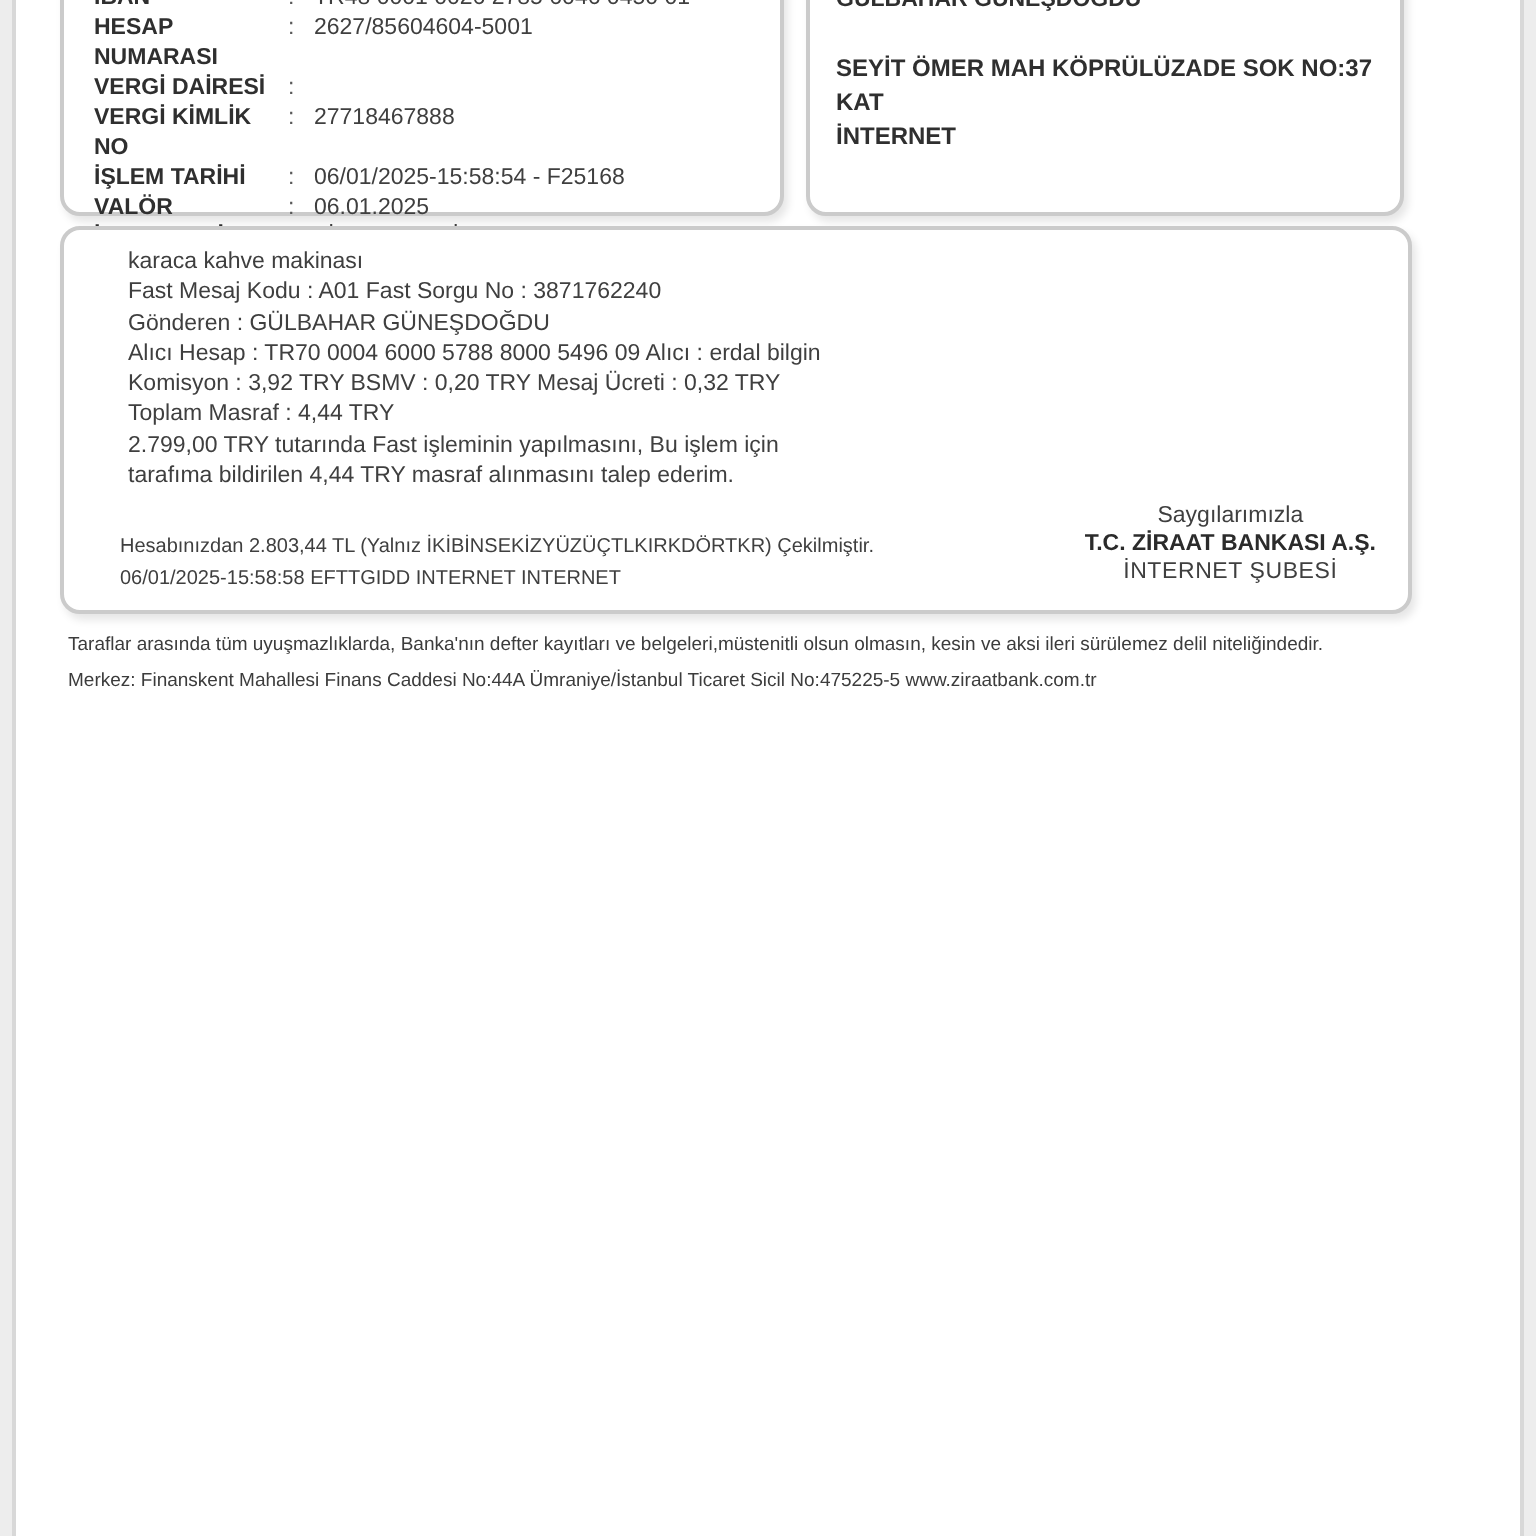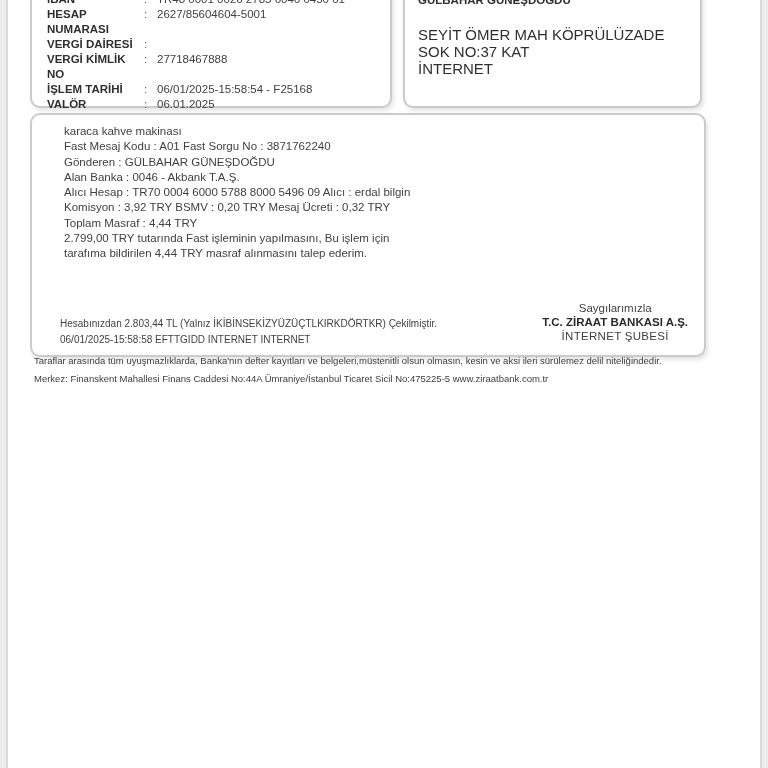--- a/index.html
+++ b/index.html
@@ -14,42 +14,42 @@
     border-left: 2px solid #d8d8d8;
     border-right: 2px solid #d8d8d8;
   }
   .box {
     position: absolute; background: #fff;
     border: 2px solid #cbcbcb; border-radius: 10px;
     box-shadow: 2px 3px 4px rgba(0,0,0,0.10);
   }
   .box-account { left: 22px; top: -20px; width: 362px; height: 128px; padding: 10px 10px 0 15px; }
   .box-recipient { left: 395px; top: -20px; width: 299px; height: 128px; padding: 10px 12px 0 13px; }
-  .box-message { left: 22px; top: 113px; width: 676px; height: 244px; padding: 9px 10px 0 32px; }
+  .box-message { left: 22px; top: 113px; width: 676px; height: 194px; padding: 9px 10px 0 32px; }
 
   .trow { display: flex; line-height: 15px; font-size: 11.5px; color: #3f3f3f; }
   .tlabel { width: 97px; font-weight: bold; color: #2f2f2f; flex: none; }
   .tcolon { width: 13px; flex: none; color: #5a5a5a; }
   .tvalue { white-space: nowrap; }
 
   .rec-name { font-size: 11.5px; font-weight: bold; color: #2f2f2f; line-height: 17px; }
   .rec-gap { height: 17px; }
-  .rec-line { font-size: 15px; font-weight: normal; color: #2f2f2f; line-height: 17px; }
+  .rec-line { font-size: 12px; font-weight: bold; color: #2f2f2f; line-height: 17px; }
 
   .msg-line { font-size: 11.5px; color: #3f3f3f; line-height: 15.3px; white-space: nowrap; }
 
   .debit-block { position: absolute; left: 28px; bottom: 8px; }
   .debit-line { font-size: 10px; color: #3f3f3f; line-height: 15.5px; white-space: nowrap; }
 
   .sig-block { position: absolute; right: 16px; bottom: 12px; text-align: center; margin-left: 16px; }
   .sig-greeting { font-size: 11.5px; color: #3f3f3f; line-height: 14px; }
   .sig-bank { font-size: 11.5px; font-weight: bold; color: #2b2b2b; line-height: 14px; }
   .sig-branch { font-size: 11.5px; color: #3f3f3f; line-height: 14px; letter-spacing: 0.3px; }
 
-  .footer { position: absolute; left: 26px; top: 314px; right: 20px; margin-top: 38px; }
+  .footer { position: absolute; left: 26px; top: 314px; right: 20px; }
   .footer-line { font-size: 9.5px; color: #3c3c3c; line-height: 18px; white-space: nowrap; }
 </style>
 </head>
 <body>
 
 <div class="page">
 
   <div class="box box-account">
     <div class="trow">
       <span class="tlabel">IBAN</span>
@@ -92,21 +92,20 @@
     <div class="rec-name">GÜLBAHAR GÜNEŞDOĞDU</div>
     <div class="rec-gap"></div>
     <div class="rec-line">SEYİT ÖMER MAH KÖPRÜLÜZADE SOK NO:37 KAT</div>
     <div class="rec-line">İNTERNET</div>
   </div>
 
   <div class="box box-message">
     <div class="msg-line">karaca kahve makinası</div>
     <div class="msg-line">Fast Mesaj Kodu : A01 Fast Sorgu No : 3871762240</div>
     <div class="msg-line">Gönderen : GÜLBAHAR GÜNEŞDOĞDU</div>
-    <div class="msg-line">Alan Banka : 0046 - Akbank T.A.Ş.</div>
     <div class="msg-line">Alıcı Hesap : TR70 0004 6000 5788 8000 5496 09 Alıcı : erdal bilgin</div>
     <div class="msg-line">Komisyon : 3,92 TRY BSMV : 0,20 TRY Mesaj Ücreti : 0,32 TRY</div>
     <div class="msg-line">Toplam Masraf : 4,44 TRY</div>
     <div class="msg-line">2.799,00 TRY tutarında Fast işleminin yapılmasını, Bu işlem için</div>
     <div class="msg-line">tarafıma bildirilen 4,44 TRY masraf alınmasını talep ederim.</div>
 
     <div class="debit-block">
       <div class="debit-line">Hesabınızdan 2.803,44 TL (Yalnız İKİBİNSEKİZYÜZÜÇTLKIRKDÖRTKR) Çekilmiştir.</div>
       <div class="debit-line">06/01/2025-15:58:58 EFTTGIDD INTERNET INTERNET</div>
     </div>

